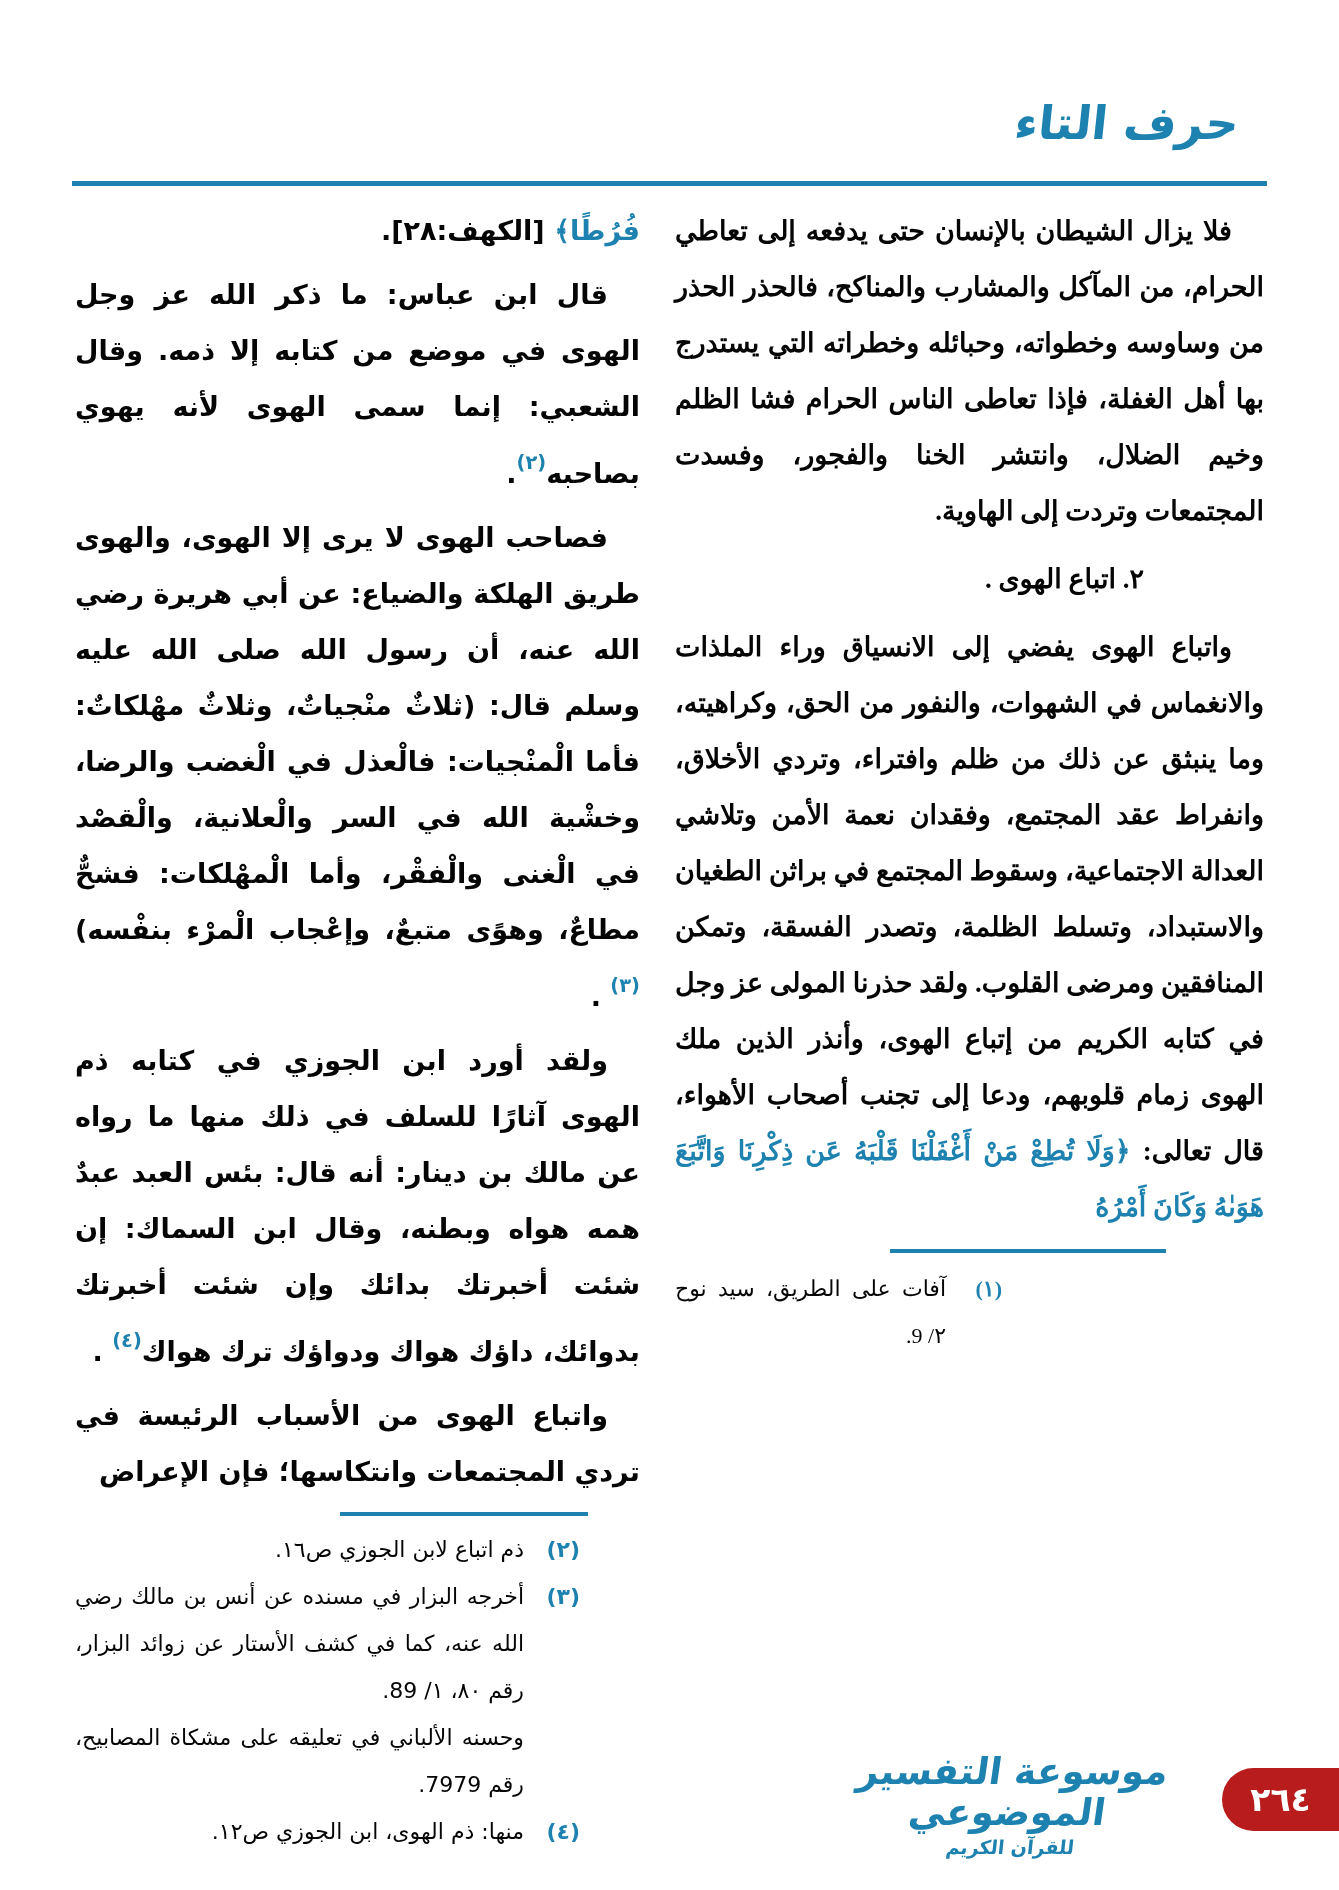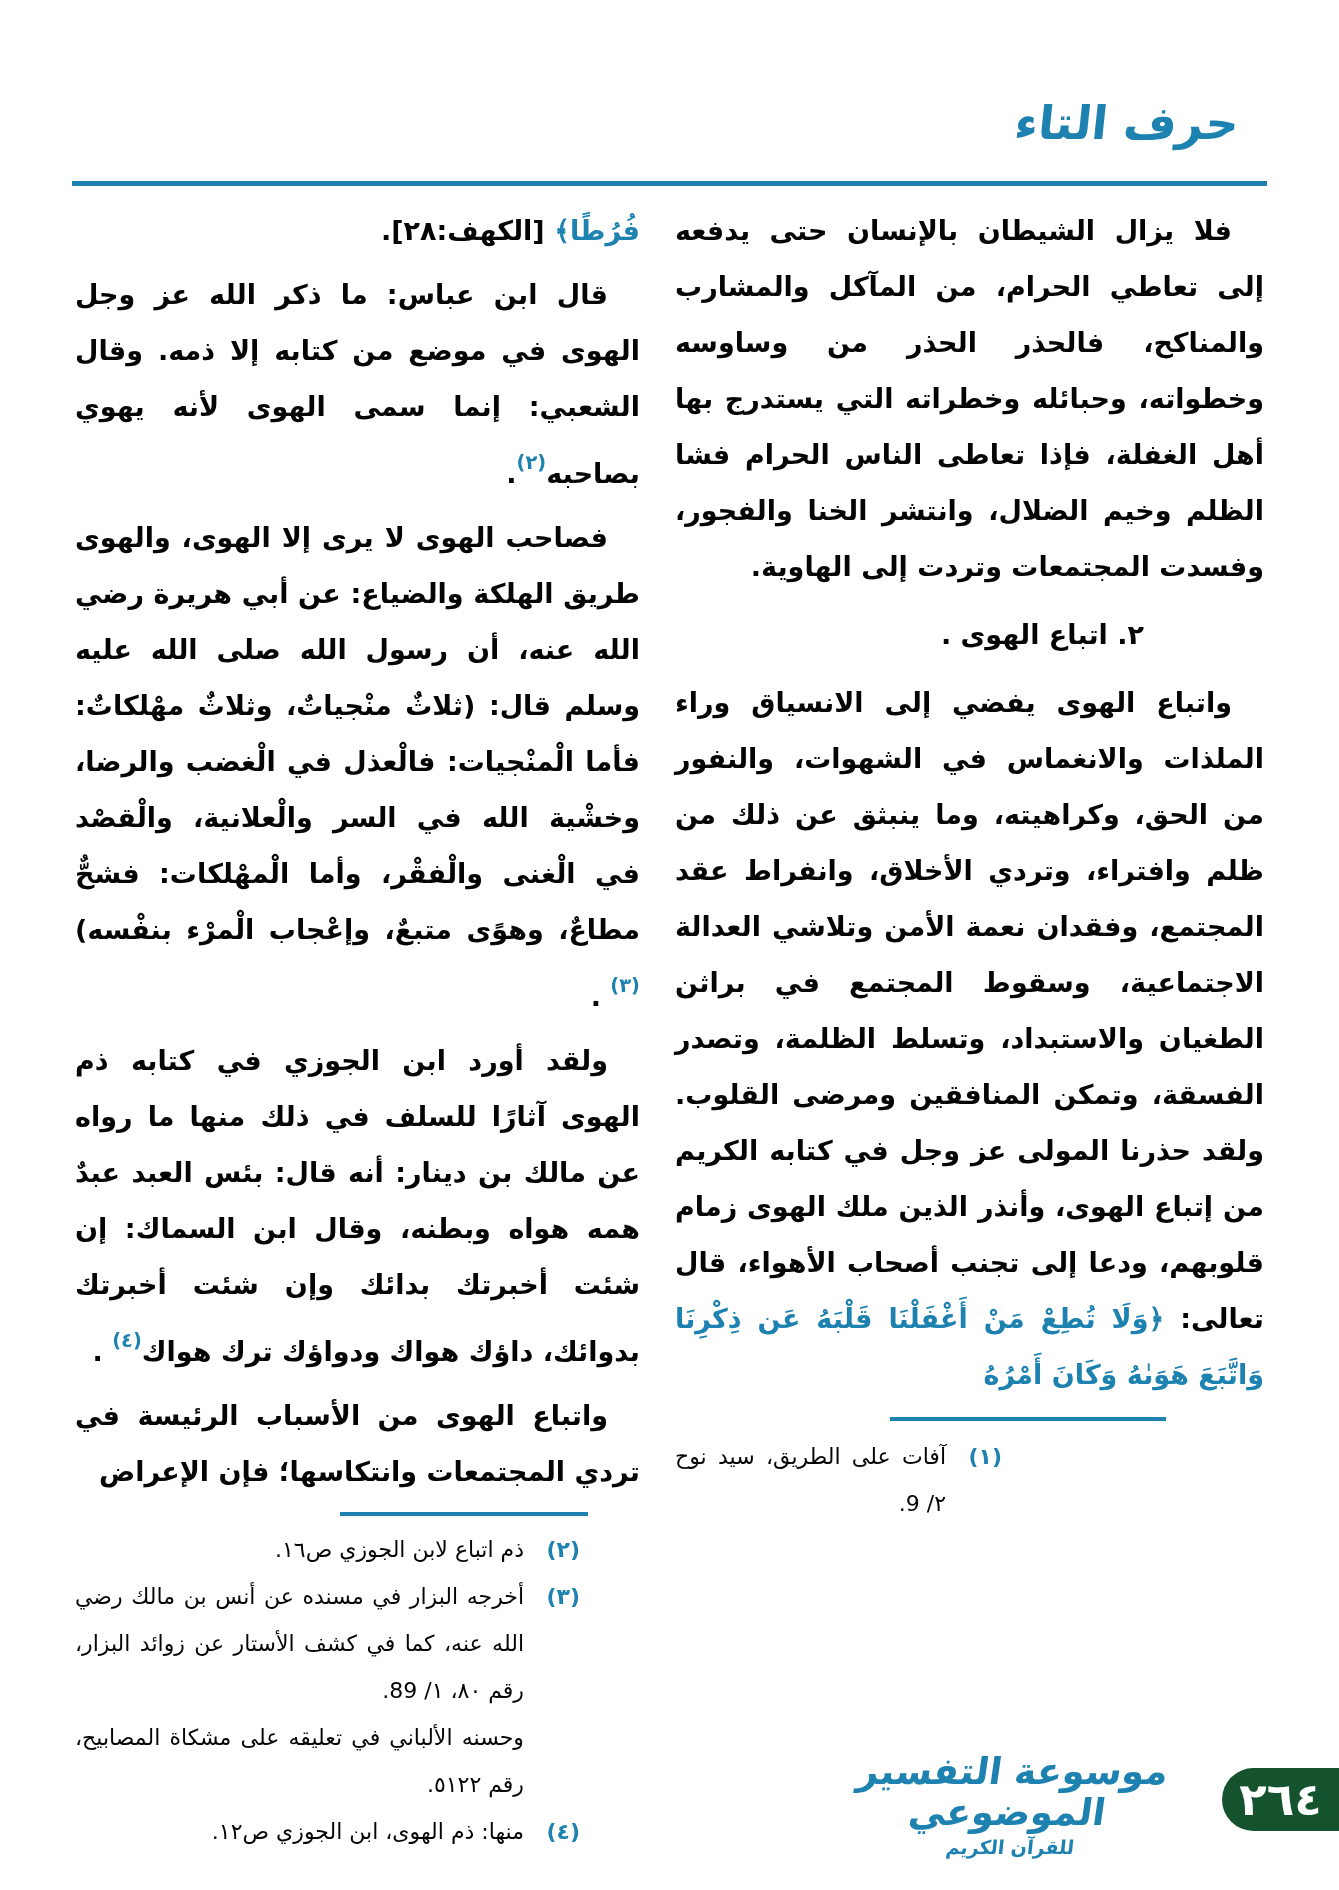--- a/index.html
+++ b/index.html
@@ -23,21 +23,21 @@
     position:absolute;top:181px;left:72px;right:72px;
     height:5px;background:#1e82b0;
   }
   
   .col{
     position:absolute;top:203px;
     direction:rtl;
     font-size:27px;line-height:56px;font-weight:bold;
     text-align:justify;
   }
-  .col-right{right:75px;width:589px;}
+  .col-right{right:75px;width:589px;font-family:Liberation Serif, serif;}
   .col-left{left:75px;width:565px;}
   .para{margin:0 0 0 0;}
   .para + .para{margin-top:8px;}
   .para.indent{text-indent:32px;}
   .section-heading{
     margin:12px 0 12px 0;
     padding-right:120px;
     font-weight:bold;
     text-align:right;
   }
@@ -80,24 +80,24 @@
     display:block;font-size:37px;font-weight:bold;
     transform:skewX(-8deg);letter-spacing:-1px;
   }
   .logo-line2{
     display:block;font-size:19px;font-weight:bold;margin-top:4px;
     transform:skewX(-6deg);
   }
   .page-number-badge{
     position:absolute;top:1768px;right:0;
     width:117px;height:63px;
-    background:#14532d;
+    background:#b91c1c;
     border-radius:32px 0 0 32px;
     display:flex;align-items:center;justify-content:center;
-    color:#ffffff;font-size:45px;font-weight:bold;
+    color:#ffffff;font-size:33px;font-weight:bold;
     letter-spacing:4px;
   }
 </style>
 </head>
 <body>
 
 <div class="page">
 
   <div class="chapter-title">حرف التاء</div>
   <div class="header-rule"></div>
@@ -137,21 +137,21 @@
       <div class="footnote">
         <span class="fn-marker">(٢)</span>
         <span class="fn-text">
             <span class="fn-line">ذم اتباع لابن الجوزي ص١٦.</span>
           </span>
       </div>
       <div class="footnote">
         <span class="fn-marker">(٣)</span>
         <span class="fn-text">
             <span class="fn-line">أخرجه البزار في مسنده عن أنس بن مالك رضي الله عنه، كما في كشف الأستار عن زوائد البزار، رقم ٨٠، ١/ 89.</span>
-            <span class="fn-line">وحسنه الألباني في تعليقه على مشكاة المصابيح، رقم ٥١٢٢.</span>
+            <span class="fn-line">وحسنه الألباني في تعليقه على مشكاة المصابيح، رقم 7979.</span>
           </span>
       </div>
       <div class="footnote">
         <span class="fn-marker">(٤)</span>
         <span class="fn-text">
             <span class="fn-line">منها: ذم الهوى، ابن الجوزي ص١٢.</span>
           </span>
       </div>
     </div>
   </div>

